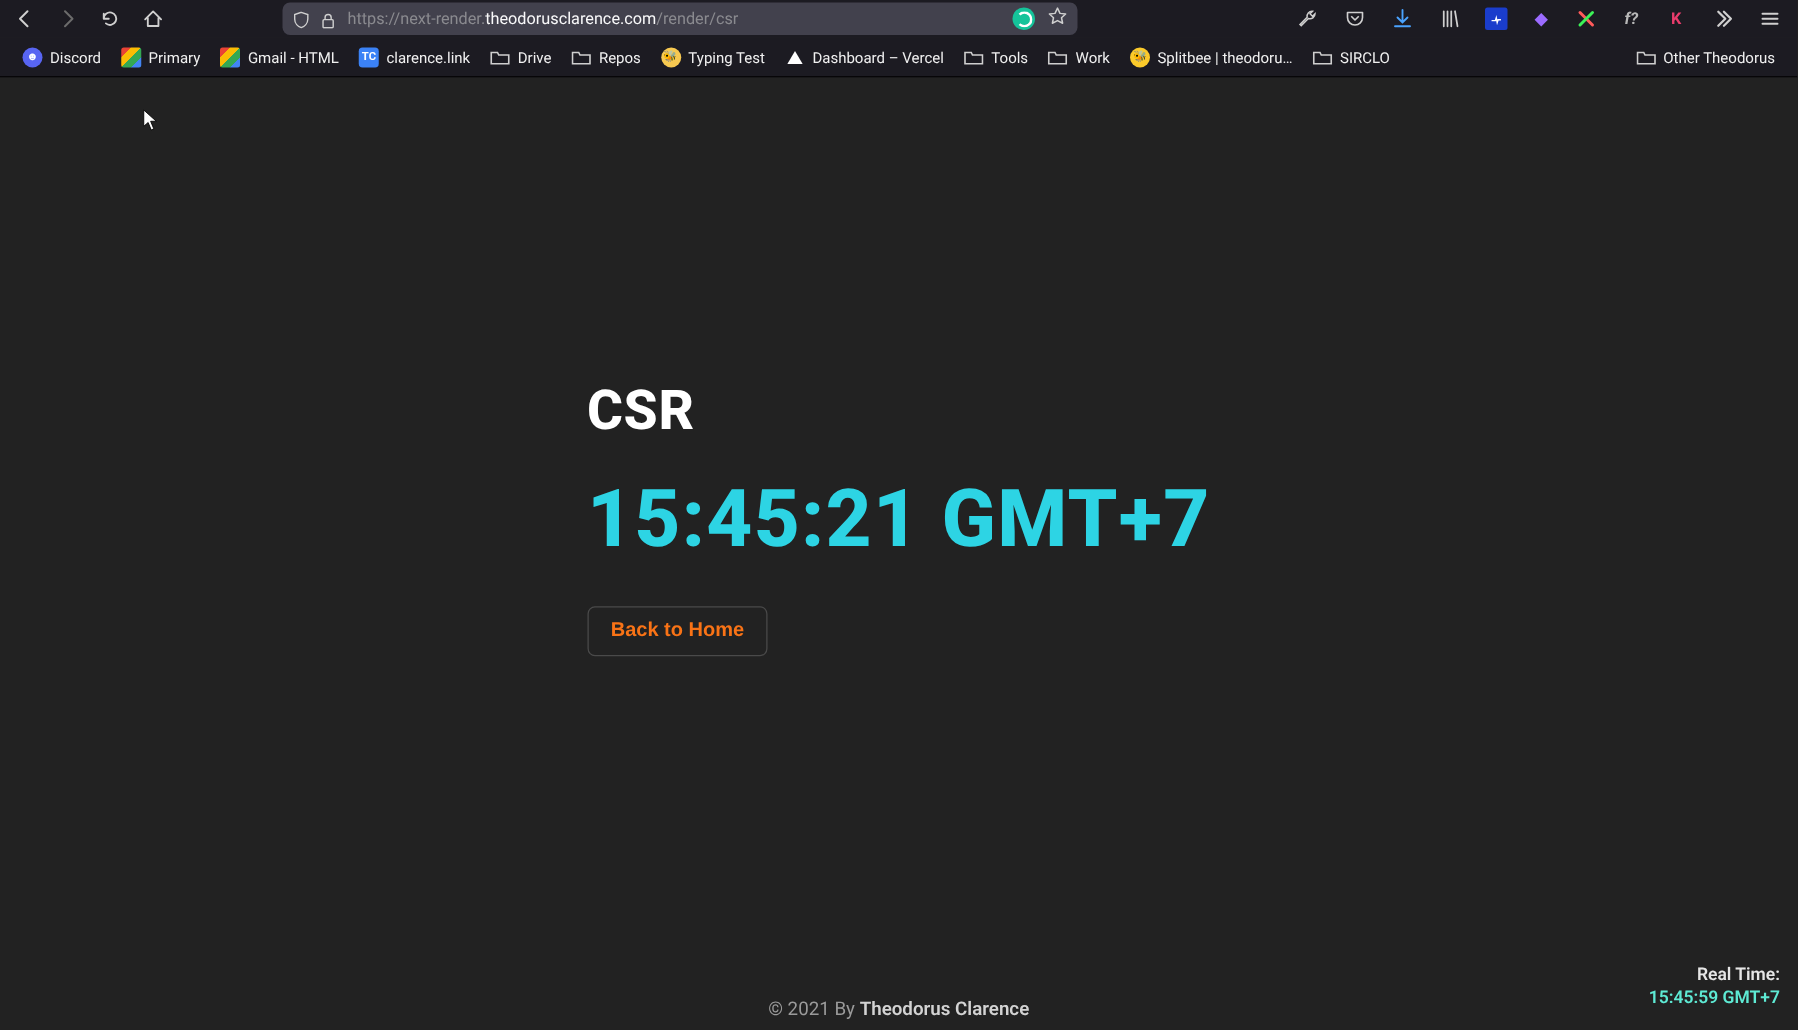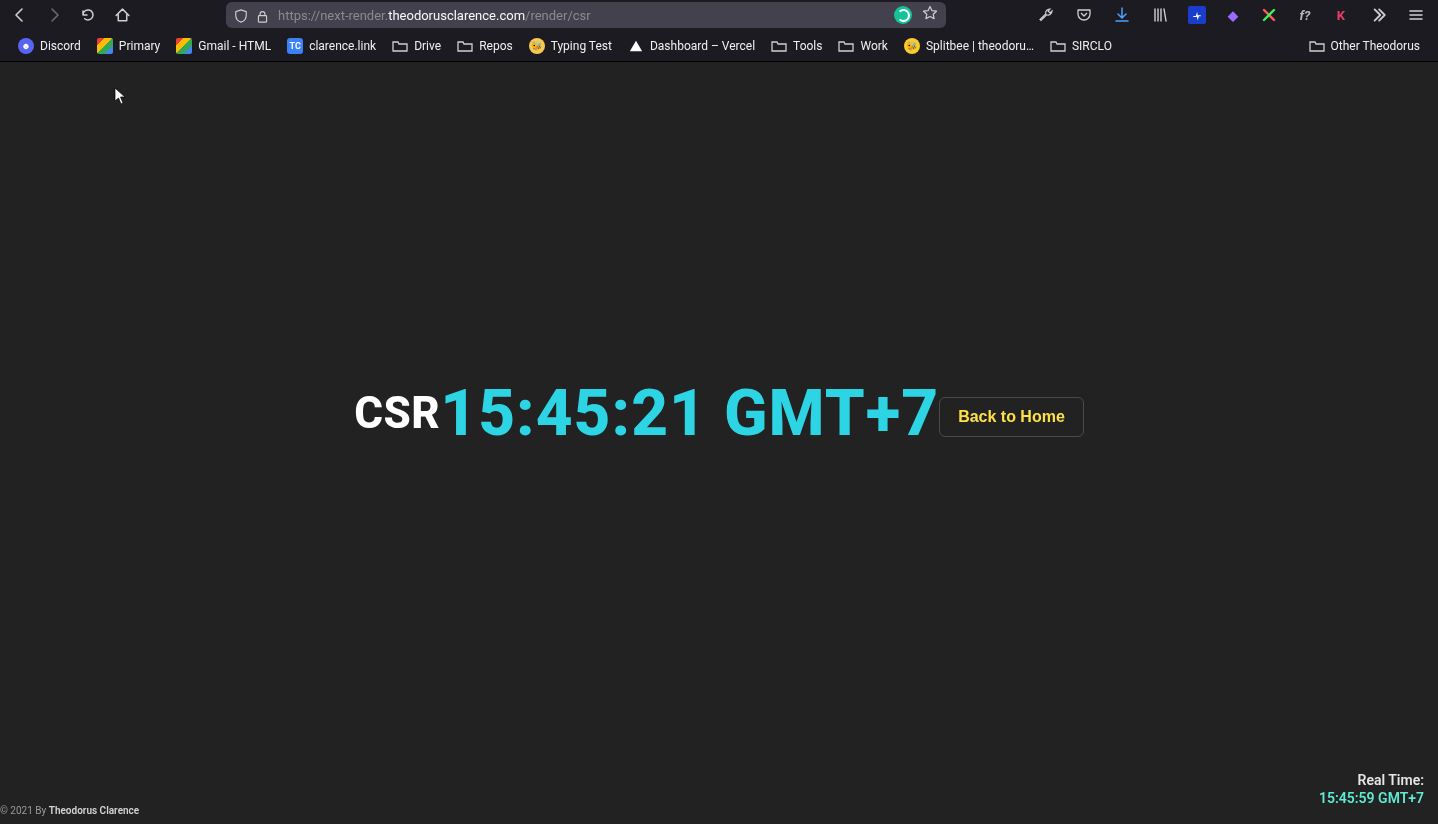--- a/index.html
+++ b/index.html
@@ -41,21 +41,21 @@
     .urlbar-wrap {
       flex: 0 0 auto;
       display: flex;
       align-items: center;
       background: #42414d;
       border-radius: 6px;
       height: 26px;
       padding: 0 8px;
       gap: 8px;
       margin-left: 80px;
-      width: 720px;
+      width: 636px;
     }
     .urlbar-wrap .lock, .urlbar-wrap .shield {
       width: 14px;
       height: 14px;
       color: #cfcfcf;
     }
     .url-text {
       flex: 1;
       font-size: 13px;
       color: #8a8a8f;
@@ -156,23 +156,23 @@
     }
     .cursor {
       position: absolute;
       top: 25px;
       left: 114px;
       pointer-events: none;
     }
     .page-inner {
       text-align: center;
       display: flex;
-      flex-direction: row;
-      align-items: center;
-      gap: 0;
+      flex-direction: column;
+      align-items: flex-start;
+      gap: 24px;
       margin-top: -60px;
     }
     .title {
       font-size: 44px;
       font-weight: 800;
       letter-spacing: 0.5px;
       color: #ffffff;
     }
     .subtitle {
       font-size: 16px;
@@ -184,31 +184,31 @@
       font-weight: 800;
       color: #2dd4e4;
       letter-spacing: 1px;
     }
     .back-btn {
       margin-top: 8px;
       padding: 10px 18px;
       border: 1px solid #4a4a4a;
       border-radius: 6px;
       background: transparent;
-      color: #fde047;
+      color: #f97316;
       font-size: 16px;
       font-weight: 600;
       cursor: pointer;
     }
     .footer {
       position: absolute;
       bottom: 8px;
       width: 100%;
-      text-align: left;
-      font-size: 10px;
+      text-align: center;
+      font-size: 15px;
       color: #9a9a9a;
     }
     .footer .author {
       color: #d3d3d3;
       font-weight: 600;
     }
     .realtime {
       position: absolute;
       bottom: 18px;
       right: 14px;

